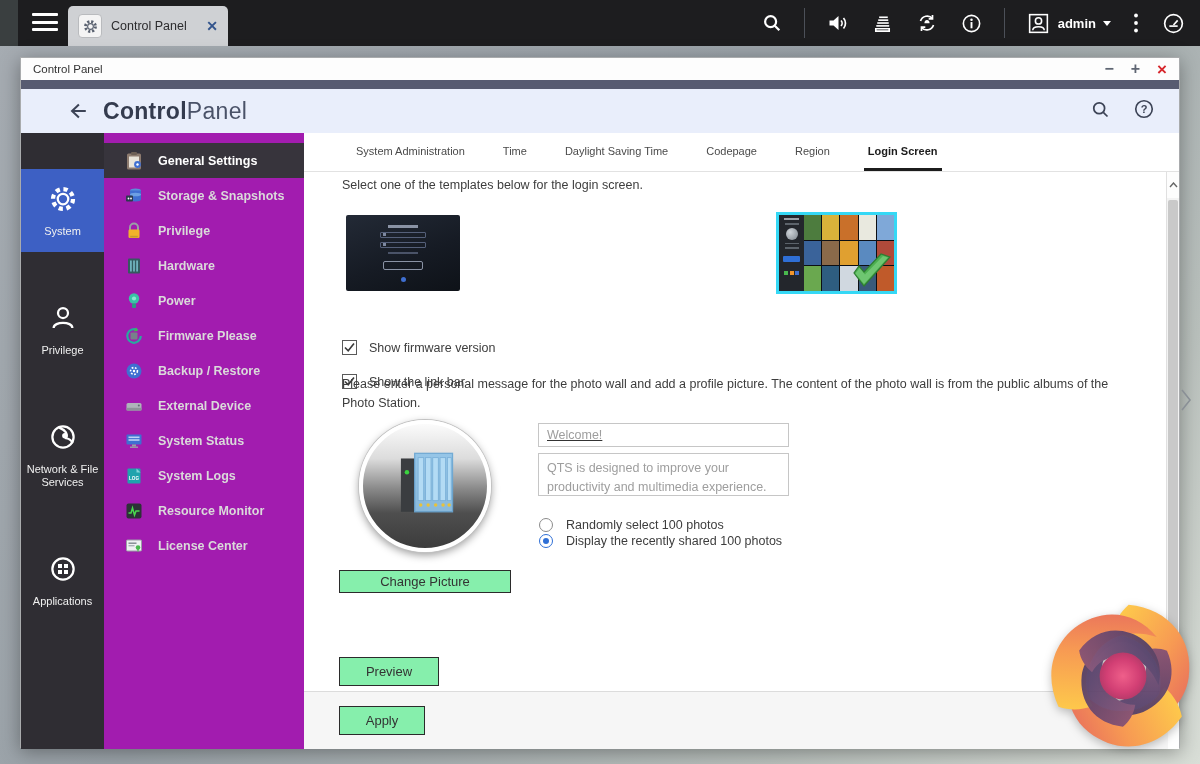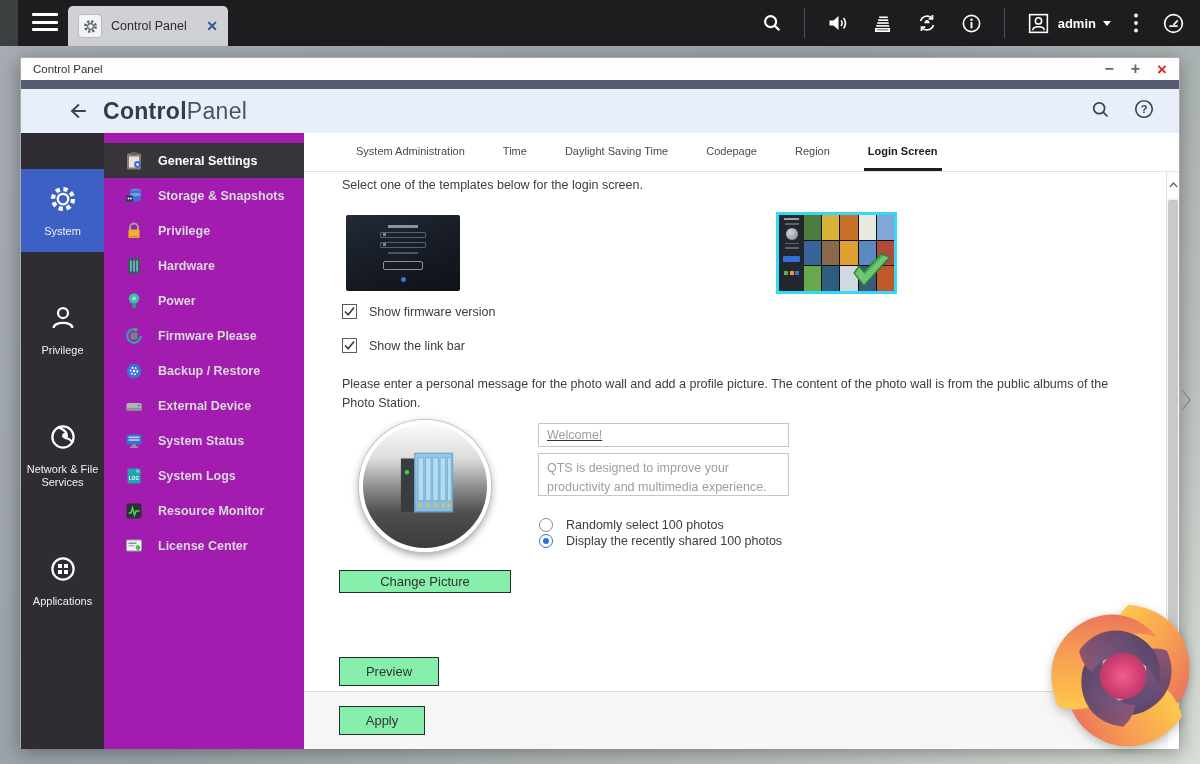--- a/index.html
+++ b/index.html
@@ -78,21 +78,21 @@
   .t2-line { width:15px; height:2px; background:#9aa0a6; }
   .t2-ava { width:12px; height:12px; border-radius:50%; background:radial-gradient(circle at 35% 35%,#cfd4d9,#7d858d); }
   .t2-sline { width:14px; height:1.5px; background:#5c636b; }
   .t2-btn { width:17px; height:6px; background:#2f6fd6; border-radius:1px; margin-top:4px; }
   .t2-apps { display:flex; gap:1.5px; margin-top:6px; }
   .t2-apps i { width:4px; height:4px; }
   .t2-grid { flex:1; display:grid; grid-template-columns:repeat(5,1fr); grid-template-rows:repeat(3,1fr); gap:1px; background:#0c0f14; }
   .t2-grid i { display:block; }
   .t2-check { position:absolute; right:2px; bottom:2px; }
 
-  .cbrow { position:absolute; left:38px; display:flex; align-items:center; gap:12px; }
+  .cbrow { position:absolute; left:38px; display:flex; align-items:center; gap:12px;margin-top:36px; }
   .cbrow .lbl { font-size:12.5px; color:#3d3d3d; }
   .note { position:absolute; left:38px; top:203px; width:790px; font-size:12.5px; color:#3d3d3d; line-height:1.55; }
 
   .nas-avatar { position:absolute; left:55px; top:248px; width:132px; height:132px; border-radius:50%;
     background:linear-gradient(180deg,#fbfbfb 0%,#dcdcdc 28%,#8a8a8a 52%,#4e4e4e 72%,#3c3c3c 100%);
     border:4px solid #fff; box-shadow:0 0 0 1px #c2c2c2, 0 3px 8px rgba(0,0,0,.4);
     display:flex; align-items:center; justify-content:center; cursor:pointer; }
   .btn { background:#86efac; border:1px solid #2b2b2b; color:#333; font-size:13px; font-family:"Liberation Sans",sans-serif;
     display:flex; align-items:center; justify-content:center; cursor:pointer; }
   .change-btn { position:absolute; left:35px; top:398px; width:172px; height:23px; }

